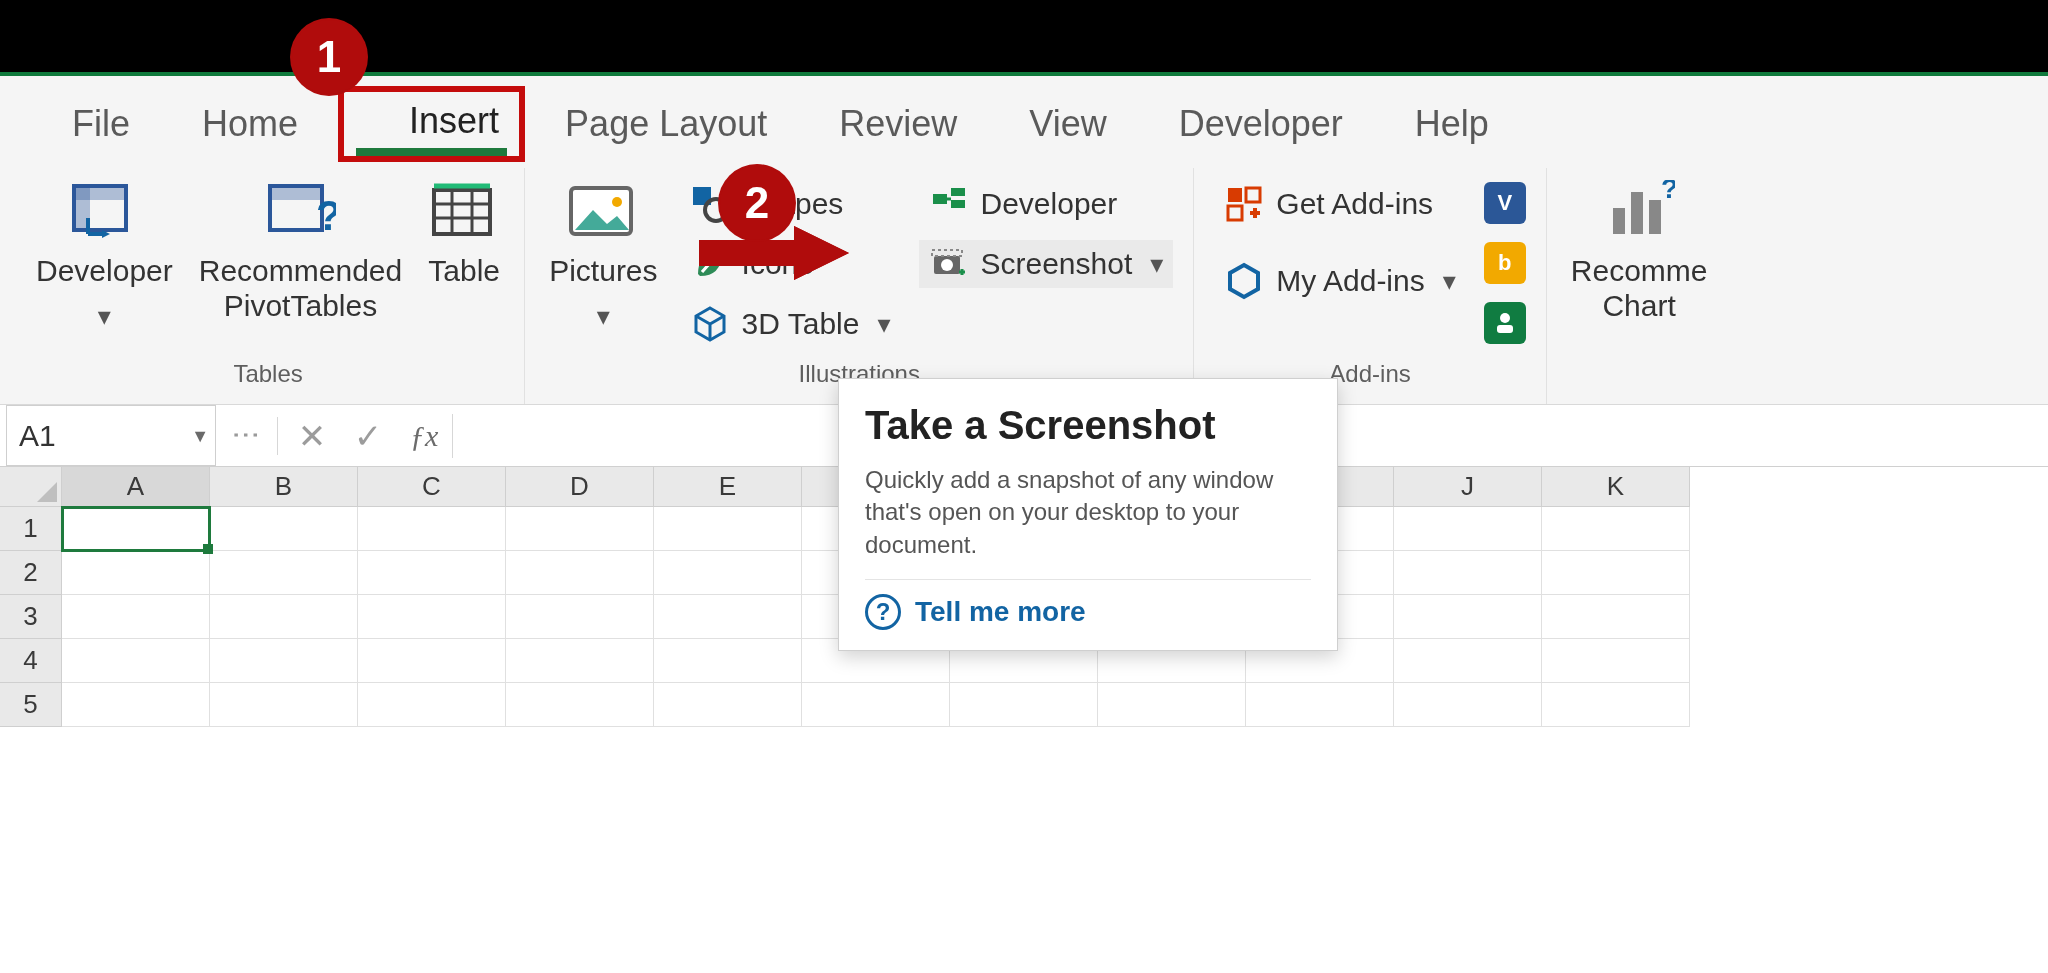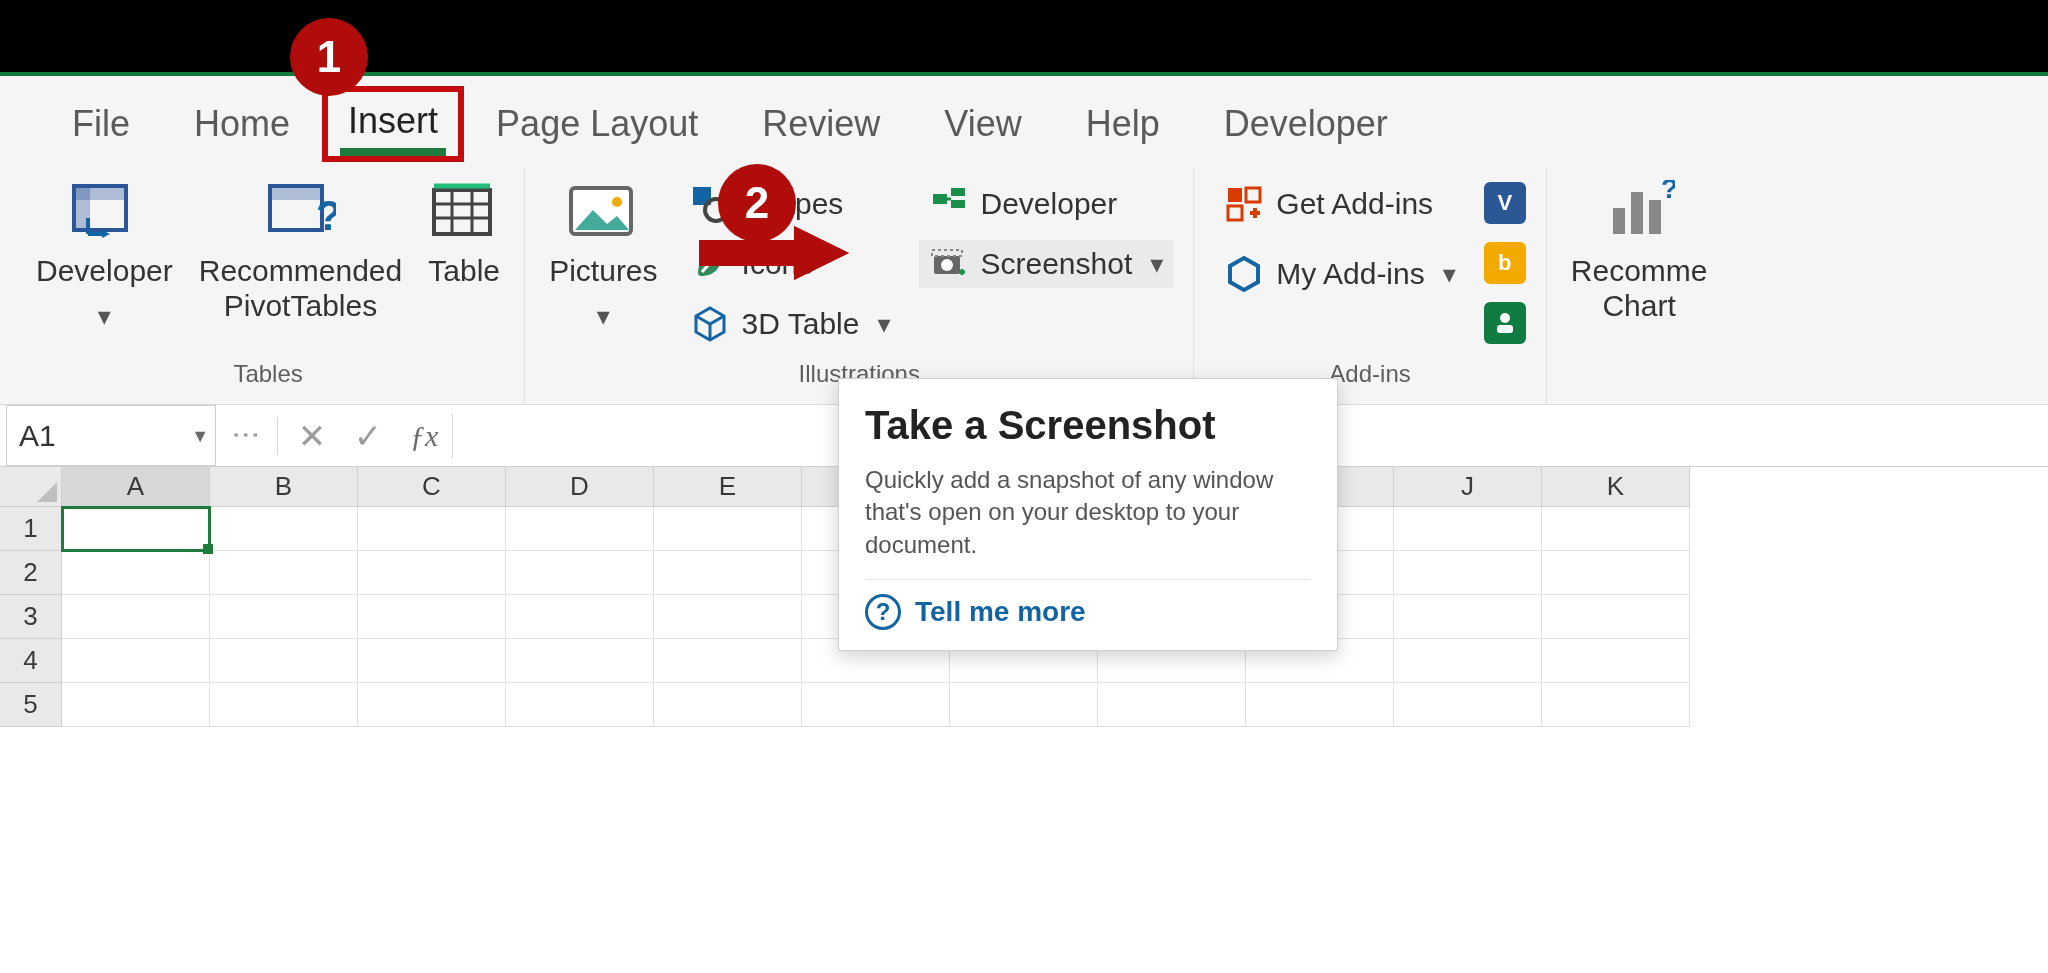--- a/index.html
+++ b/index.html
@@ -18,31 +18,32 @@
     border-bottom: 4px solid #0f7a3c;
   }
   
   .ribbon {
     background: #f5f5f5;
     border-bottom: 1px solid #d9d9d9;
   }
   .tabs {
     display: flex;
     align-items: center;
-    gap: 0;
+    gap: 8px;
     padding: 10px 12px 6px 40px;
   }
   .tab {
     font-size: 36px;
     color: #5a5a5a;
     padding: 8px 32px;
     cursor: default;
   }
   .tab.active {
     color: #222;
+    margin-left: 45px;
   }
   .tab-underline {
     height: 8px;
     background: #1e7a3d;
     margin-top: 6px;
   }
   .tab-box-active {
     position: relative;
     border: 6px solid #c40c0c;
     padding: 2px 12px 0 12px;
@@ -310,22 +311,22 @@
     <div class="tabs">
       <div class="tab">File</div>
       <div class="tab">Home</div>
       <div class="tab-box-active">
         <div class="tab active">Insert</div>
         <div class="tab-underline"></div>
       </div>
       <div class="tab">Page Layout</div>
       <div class="tab">Review</div>
       <div class="tab">View</div>
+      <div class="tab">Developer</div>
       <div class="tab">Help</div>
-      <div class="tab">Developer</div>
     </div>
 
     <div class="groups">
 
       <div class="group">
         <div class="group-body">
           <div class="big-btn">
             <span class="icon-slot" style="width:72px;height:64px;">
               <svg width="72" height="64" viewBox="0 0 72 64">
                 <rect x="6" y="6" width="52" height="44" fill="none" stroke="#2b579a" stroke-width="4"></rect>
@@ -437,21 +438,21 @@
               <span>Screenshot</span>
               <span class="chev-small">▾</span>
             </div>
           </div>
         </div>
         <div class="group-label">Illustrations</div>
       </div>
 
       <div class="group">
         <div class="group-body">
-          <div class="vstack" style="gap:22px;">
+          <div class="vstack" style="gap:29px;">
             <div class="cmd">
               <span class="icon-slot">
                 <svg width="40" height="40" viewBox="0 0 40 40">
                   <rect x="4" y="4" width="14" height="14" fill="#d83b01"></rect>
                   <rect x="22" y="4" width="14" height="14" fill="none" stroke="#d83b01" stroke-width="3"></rect>
                   <rect x="4" y="22" width="14" height="14" fill="none" stroke="#d83b01" stroke-width="3"></rect>
                   <path d="M26 29 h10 M31 24 v10" stroke="#d83b01" stroke-width="4"></path>
                 </svg>
               </span>
               <span>Get Add-ins</span>

